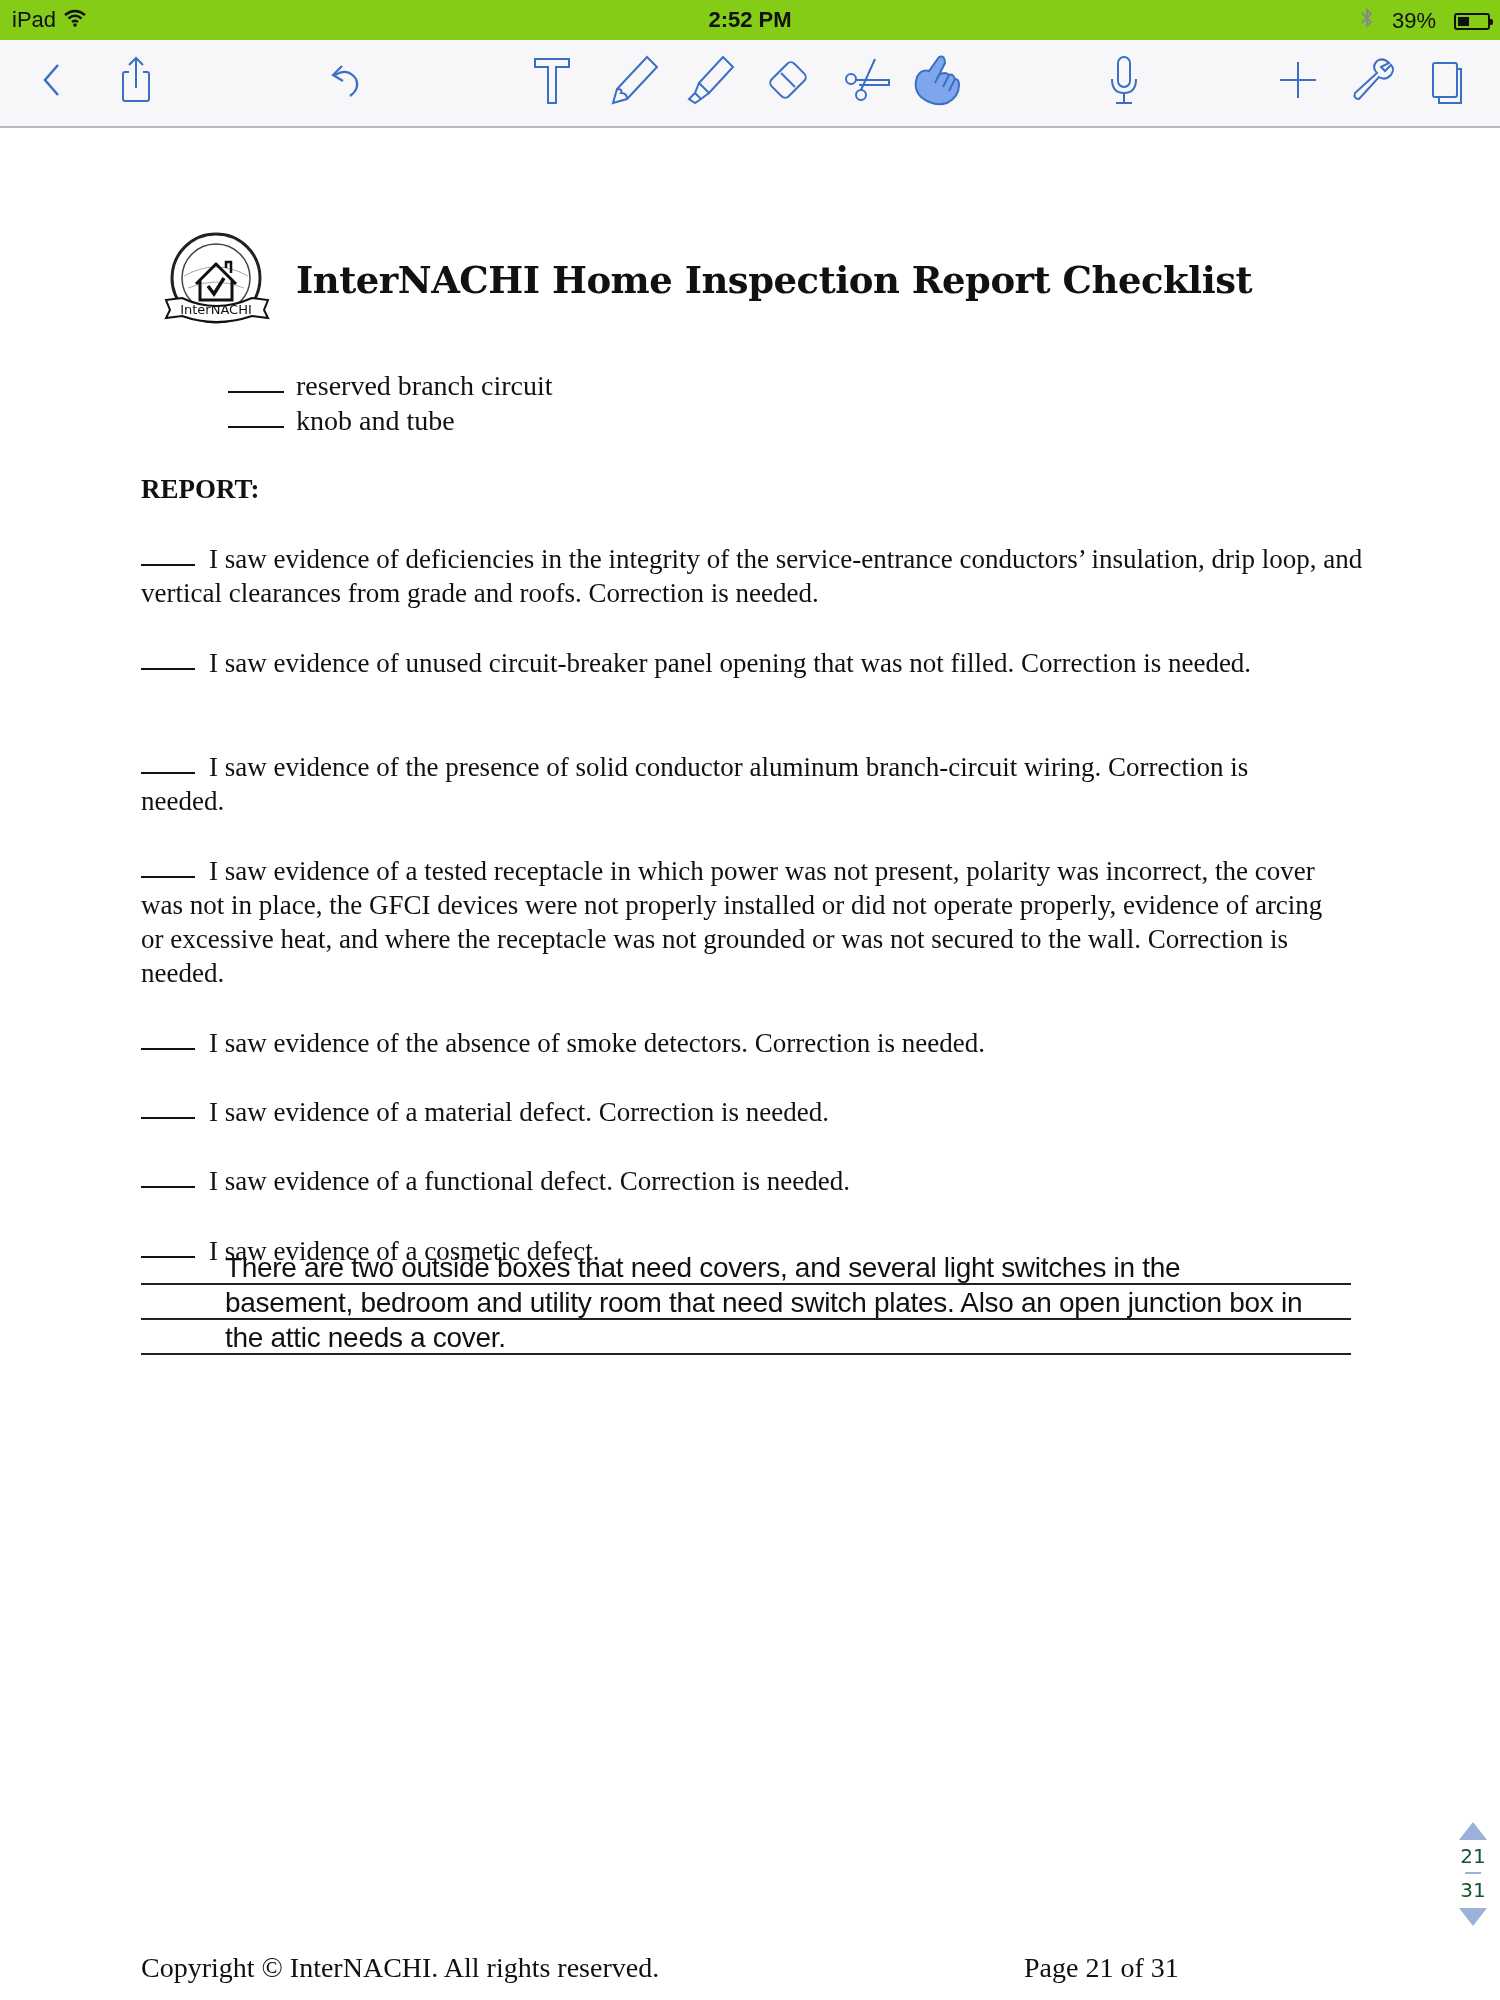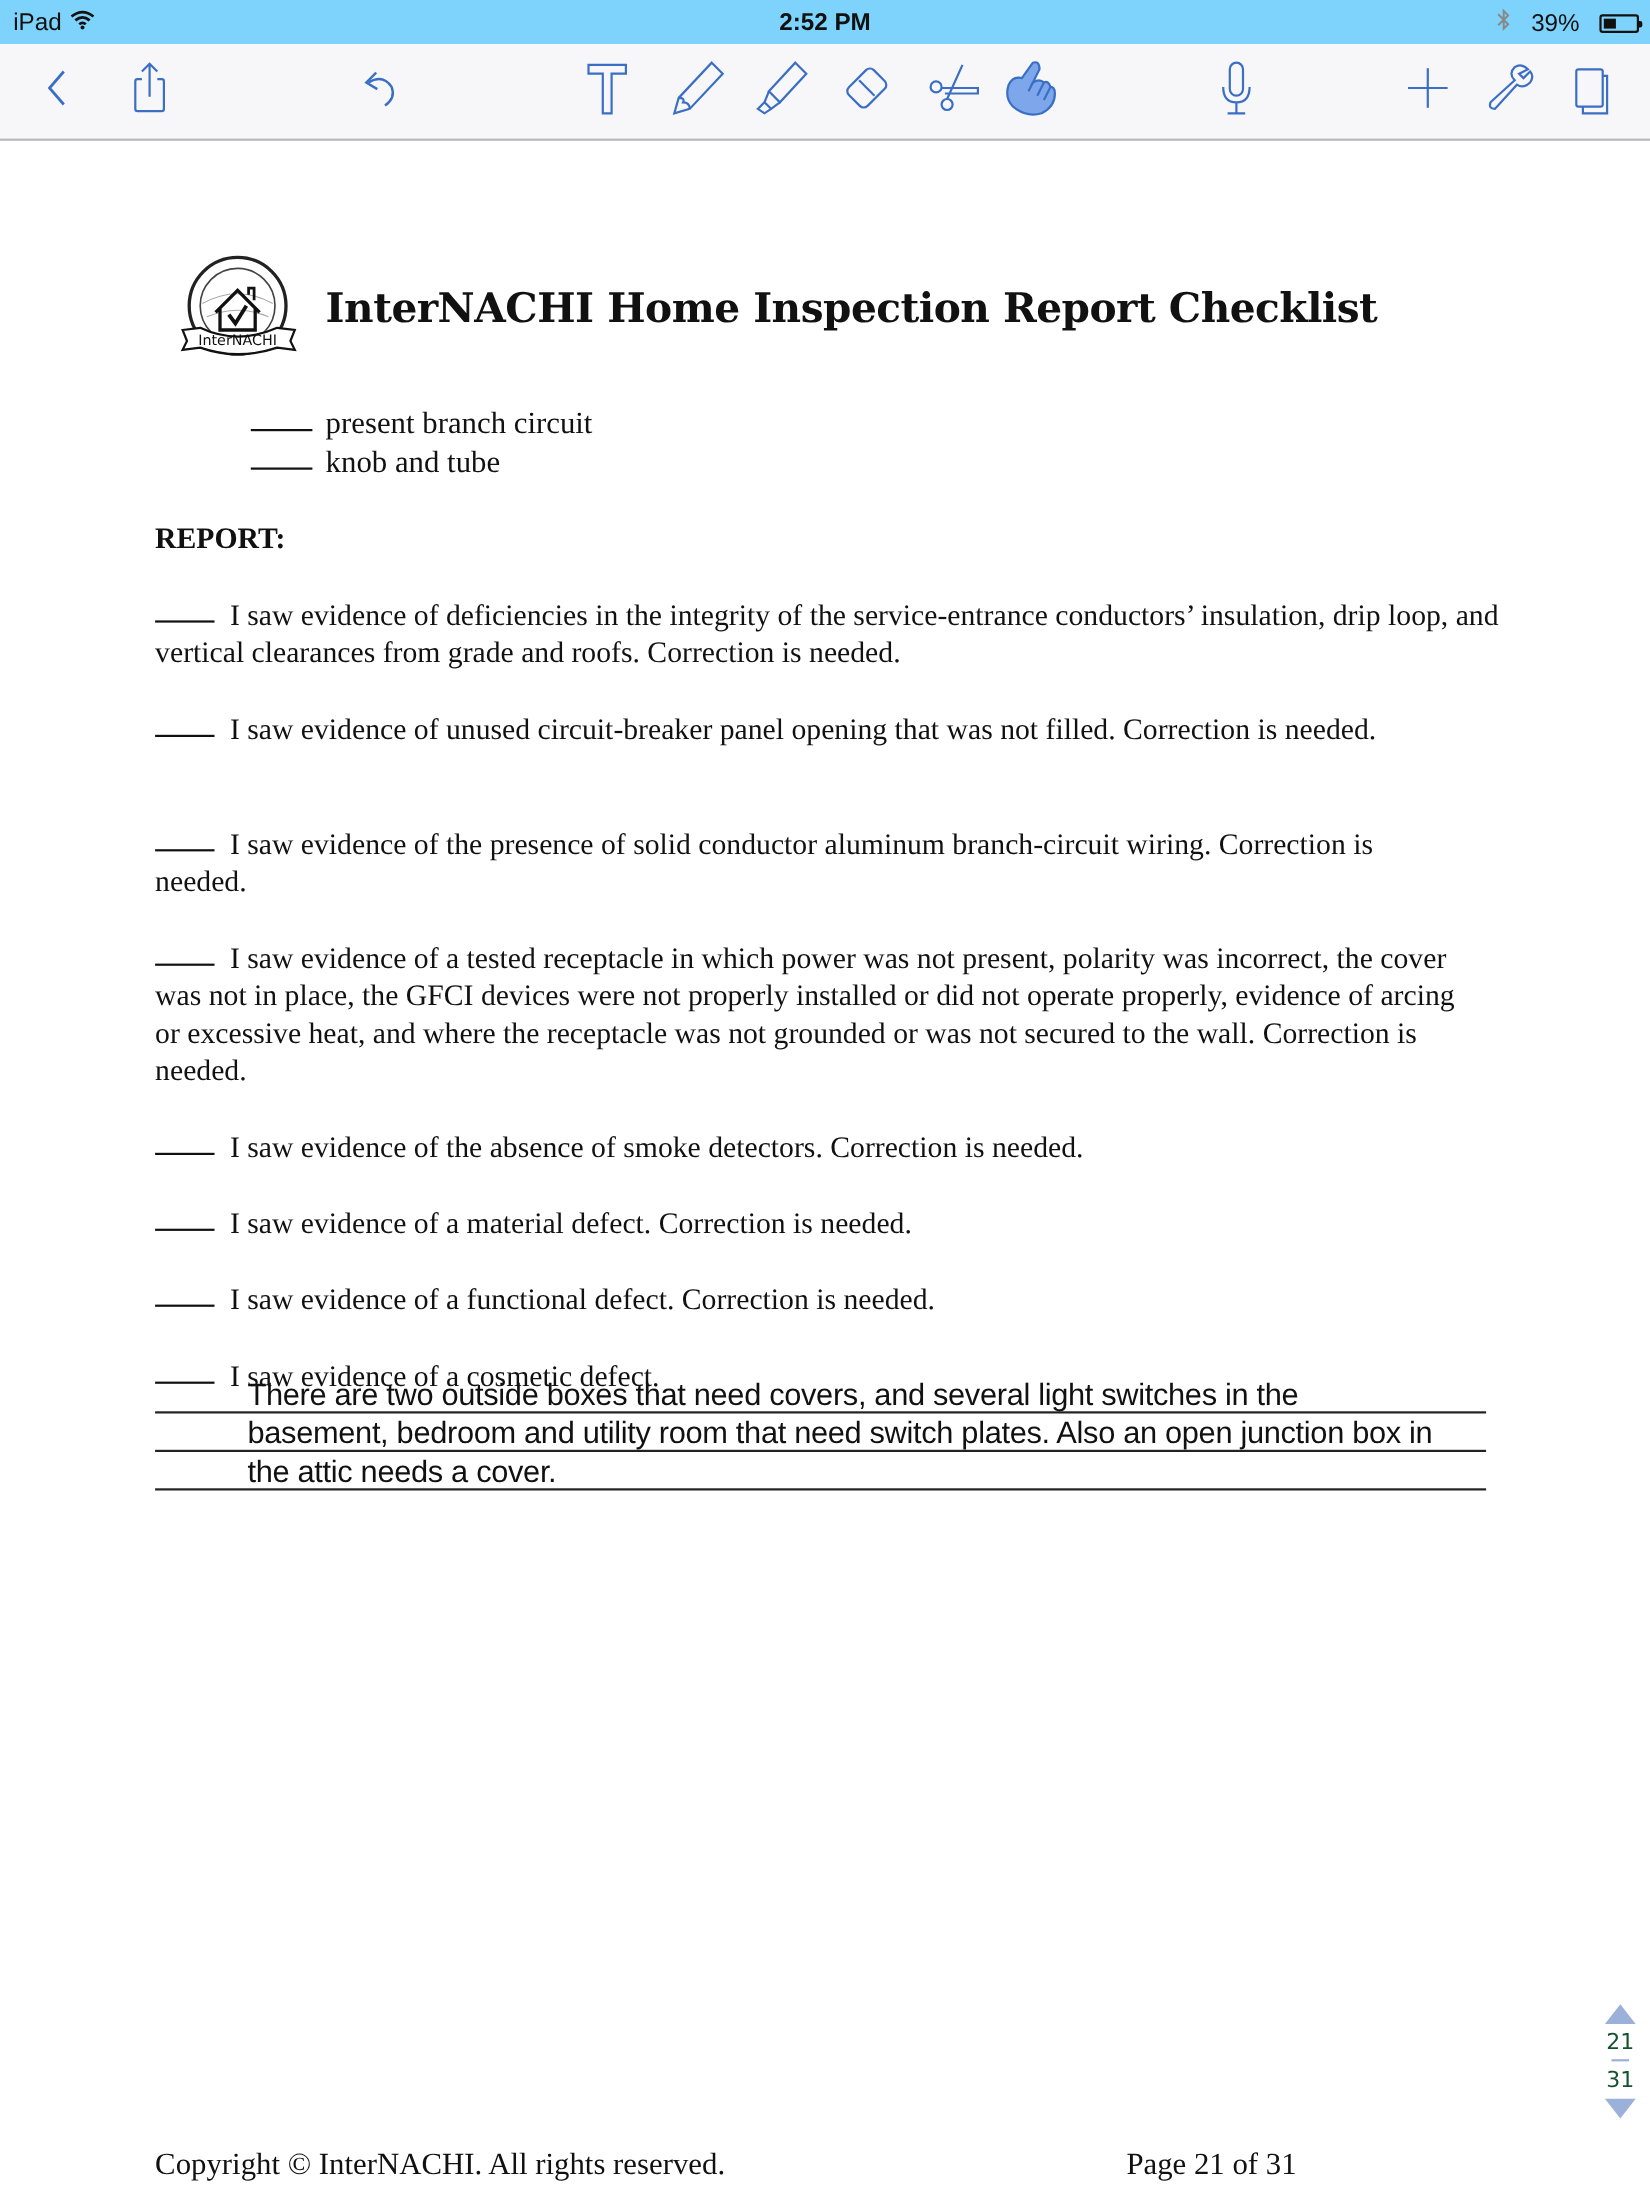--- a/index.html
+++ b/index.html
@@ -4,21 +4,21 @@
 <style>
   html, body { margin: 0; padding: 0; }
   body {
     width: 1500px; height: 2000px; position: relative; overflow: hidden;
     background: #ffffff;
     font-family: "Liberation Sans", sans-serif;
   }
   
   .statusbar {
     position: absolute; left: 0; top: 0; width: 1500px; height: 40px;
-    background: #7dd3fc;
+    background: #84cc16;
     font-family: "Liberation Sans", sans-serif; font-size: 22px; color: #111;
   }
   .sb-left { position: absolute; left: 12px; top: 7px; display: flex; align-items: center; gap: 8px; }
   .sb-center { position: absolute; left: 0; width: 1500px; top: 7px; text-align: center; font-weight: bold; }
   .sb-right { position: absolute; right: 10px; top: 7px; display: flex; align-items: center; gap: 18px; }
   .battery { width: 36px; height: 17px; border: 2px solid #111; border-radius: 3px; position: relative; box-sizing: border-box; }
   .battery .fill { position: absolute; left: 2px; top: 2px; bottom: 2px; width: 12px; background: #111; }
   .battery::after { content: ""; position: absolute; right: -5px; top: 4px; width: 3px; height: 6px; background: #111; border-radius: 0 2px 2px 0; }
 
   
@@ -181,21 +181,21 @@
     <path d="M24 48 Q56 30 88 48 M28 60 Q56 48 84 60" stroke="#aaa" stroke-width="1" fill="none"></path>
     <path d="M36 56 L56 36 L76 56 M40 52 V72 H72 V52" stroke="#111" stroke-width="3" fill="none"></path>
     <path d="M66 40 V34 H71 V45" stroke="#111" stroke-width="2.5" fill="none"></path>
     <path d="M48 58 L54 66 L64 50" stroke="#111" stroke-width="3.5" fill="none"></path>
     <path d="M6 72 L22 70 Q56 86 92 70 L108 72 L104 82 L108 90 L92 88 Q56 100 22 88 L6 90 L10 82 Z" fill="#fff" stroke="#111" stroke-width="2"></path>
     <text x="56" y="86" text-anchor="middle" font-size="13" font-family="DejaVu Sans, sans-serif" fill="#111">InterNACHI</text>
   </svg>
   <div class="title">InterNACHI Home Inspection Report Checklist</div>
 
   <div class="sub-item" style="top:242px">
-    <span class="blank"></span><span>present branch circuit</span>
+    <span class="blank"></span><span>reserved branch circuit</span>
   </div>
   <div class="sub-item" style="top:277px">
     <span class="blank"></span><span>knob and tube</span>
   </div>
 
   <div class="report-label">REPORT:</div>
 
   <div class="report-item" style="top:414px">
     <span class="blank"></span><span>I saw evidence of deficiencies in the integrity of the service-entrance conductors’ insulation, drip loop, and vertical clearances from grade and roofs. Correction is needed.</span>
   </div>

